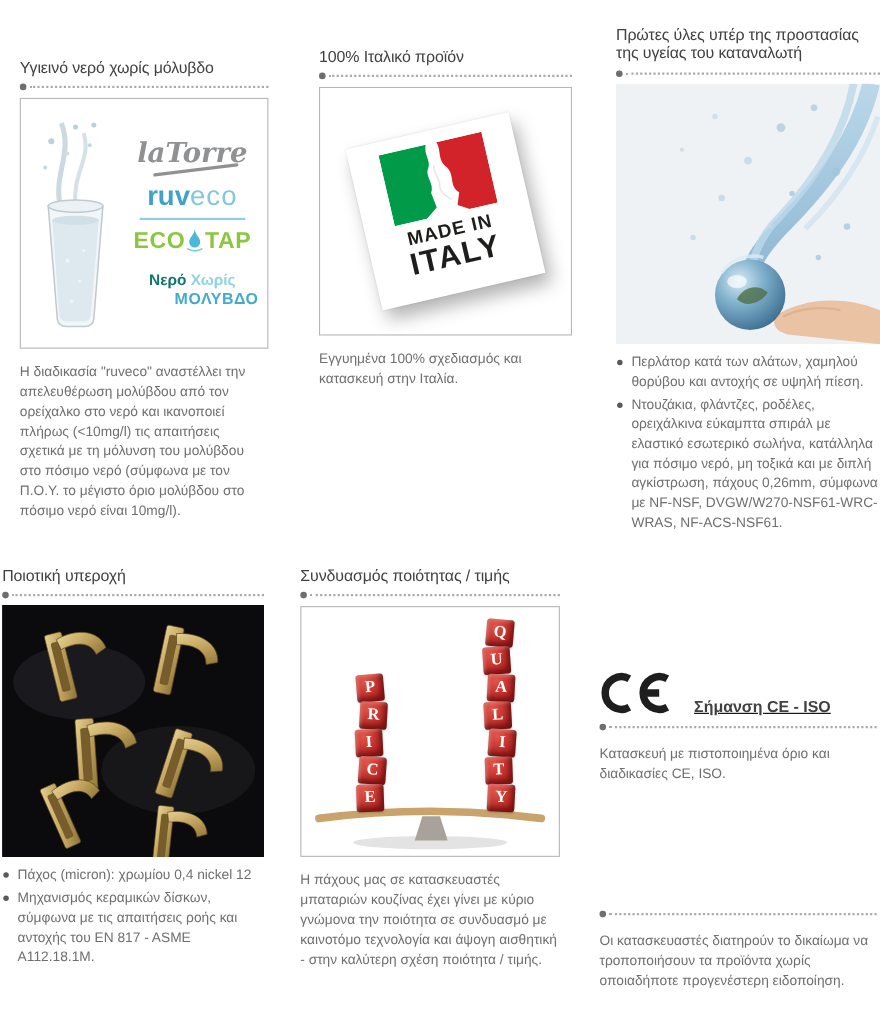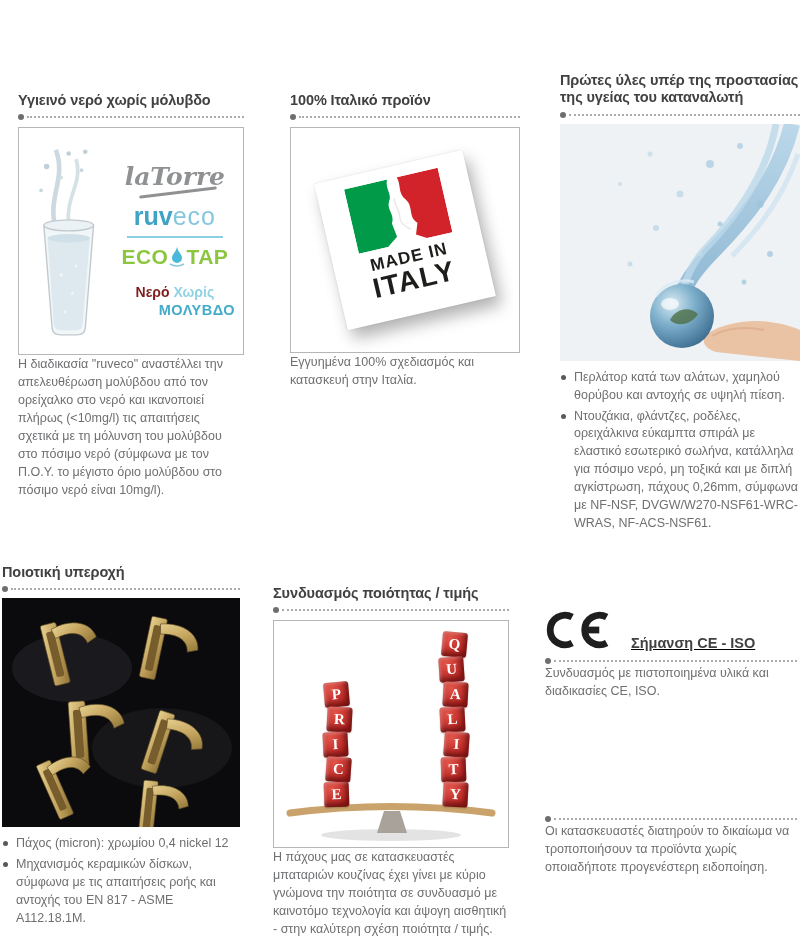--- a/index.html
+++ b/index.html
@@ -2,45 +2,45 @@
 <html><head>
 <meta charset="utf-8">
 <style>
   html,body{margin:0;padding:0;}
   body{
     width:800px;height:938px;background:#ffffff;position:relative;overflow:hidden;
     font-family:"Liberation Sans",sans-serif;
     -webkit-font-smoothing:antialiased;
   }
   .section{position:absolute;}
-  .h{font-size:14.5px;font-weight:bold;color:#414042;line-height:1.2;letter-spacing:-0.1px;margin-top:48px;}
+  .h{font-size:14.5px;font-weight:normal;color:#414042;line-height:1.2;letter-spacing:-0.1px;}
   .rule{display:flex;align-items:center;margin-top:5px;height:6px;}
   .rule .dot{width:6px;height:6px;border-radius:50%;background:#6d6e70;flex:0 0 auto;}
   .rule .dots{flex:1;border-top:2px dotted #a9abad;margin-left:3px;}
   .imgbox{border:1px solid #b4b6b8;background:#fff;margin-top:7px;position:relative;overflow:hidden;box-sizing:border-box;}
   .img-plain{margin-top:6px;position:relative;overflow:hidden;}
-  .body{font-size:12.5px;line-height:1.44;color:#6e6f71;margin-top:0;}
+  .body{font-size:12.5px;line-height:1.44;color:#6e6f71;margin-top:12px;}
   .cap{margin-top:8px;font-size:14px;color:#414042;font-weight:bold;}
   .cap .eco{font-weight:normal;color:#6e6f71;}
   ul.blist{list-style:none;margin:8px 0 0;padding:0;font-size:12.5px;line-height:1.43;color:#6e6f71;}
   ul.blist li{position:relative;padding-left:14px;margin-bottom:3px;}
   ul.blist li::before{content:"";position:absolute;left:1px;top:6px;width:5px;height:5px;border-radius:50%;background:#58595b;}
 
   
   .boxflex{display:flex;height:100%;}
   .logocol{flex:1;display:flex;flex-direction:column;align-items:center;justify-content:center;padding-right:8px;}
   .latorre{font-family:"DejaVu Serif",serif;font-style:italic;font-weight:bold;font-size:25px;color:#8f9193;line-height:1;}
   .latorre-swoosh{width:78px;height:3px;background:#8f9193;border-radius:2px;transform:rotate(-7deg);margin:2px 0 10px 6px;}
   .ruveco{font-size:25px;line-height:1;margin-bottom:7px;}
   .ruveco .ruv{font-weight:bold;color:#3fa3c5;}
   .ruveco .eco{font-weight:300;color:#84c7dd;letter-spacing:1px;}
   .tealline{width:96px;height:2px;background:#8ccfe0;margin-bottom:7px;}
   .ecotap{display:flex;align-items:flex-end;font-weight:800;font-size:21px;color:#8cc63f;letter-spacing:0.5px;line-height:1;margin-bottom:16px;}
   .nero{font-size:14px;font-weight:bold;line-height:1.35;}
-  .nero .g{color:#7f1d1d;}
+  .nero .g{color:#0f766e;}
   .nero .b{color:#8fd2e4;}
   .molyvdo{font-size:14.5px;font-weight:bold;color:#44abcb;letter-spacing:0.5px;padding-left:44px;}
 
   
   .stickerwrap{position:absolute;inset:0;display:flex;align-items:center;justify-content:center;}
   .sticker{width:152px;height:150px;background:#fff;transform:rotate(-13deg);
     box-shadow:4px 10px 16px rgba(0,0,0,0.30), 0 0 2px rgba(0,0,0,0.12);
     display:flex;flex-direction:column;align-items:center;padding-top:12px;box-sizing:border-box;}
   .madein{font-size:17px;font-weight:800;color:#1d1d1b;letter-spacing:1px;margin-top:6px;line-height:1;}
   .italy{font-size:28px;font-weight:800;color:#1d1d1b;letter-spacing:1.5px;line-height:1.05;}
@@ -53,21 +53,21 @@
     box-shadow:inset -3px -4px 5px rgba(0,0,0,0.35), inset 2px 2px 3px rgba(255,255,255,0.25), 0 1px 2px rgba(0,0,0,0.2);}
 
   
   .ce-row{display:flex;align-items:flex-end;text-decoration:underline;}
   .ce-label{font-size:14.5px;font-weight:bold;color:#414042;margin-left:12px;margin-bottom:2px;}
   .note-rule{margin-top:116px;}
 </style>
 </head>
 <body>
 
-<div class="section" style="left:18px;top:44px;width:226px;">
+<div class="section" style="left:18px;top:54px;width:226px;">
   <div class="h">Υγιεινό νερό χωρίς μόλυβδο</div>
   <div class="rule">
       <span class="dot"></span>
       <span class="dots"></span>
     </div>
   <div class="imgbox" style="height:228px;">
     <div class="boxflex">
       <svg width="104" height="226" viewBox="0 0 104 226">
         <path d="M40,100 C30,66 52,46 40,14" stroke="#c3d2da" stroke-width="5" fill="none" opacity="0.85"></path>
         <path d="M54,96 C50,64 70,50 62,24" stroke="#ccd9e0" stroke-width="4" fill="none" opacity="0.8"></path>
@@ -208,21 +208,21 @@
       <use href="#fp" transform="translate(34,168) rotate(-24) scale(0.95)"></use>
       <use href="#fp" transform="translate(142,182) rotate(6) scale(0.9)"></use>
     </svg>
   </div>
   <ul class="blist">
     <li>Πάχος (micron): χρωμίου 0,4 nickel 12</li>
     <li>Μηχανισμός κεραμικών δίσκων, σύμφωνα με τις απαιτήσεις ροής και αντοχής του EN 817 - ASME A112.18.1M.</li>
   </ul>
 </div>
 
-<div class="section" style="left:273px;top:537px;width:236px;">
+<div class="section" style="left:273px;top:516px;width:236px;">
   <div class="h">Συνδυασμός ποιότητας / τιμής</div>
   <div class="rule">
       <span class="dot"></span>
       <span class="dots"></span>
     </div>
   <div class="imgbox" style="height:228px;">
     <svg width="234" height="226" viewBox="0 0 234 226" style="position:absolute;left:0;top:0;">
       <ellipse cx="117" cy="214" rx="70" ry="6" fill="#e3e3e3"></ellipse>
       <path d="M16,192 Q117,179 218,192" stroke="#c9a36b" stroke-width="7" fill="none" stroke-linecap="round"></path>
       <polygon points="103,212 133,212 126,190 110,190" fill="#a8a29a"></polygon>
@@ -249,19 +249,19 @@
       <path d="M44 9 A 24 24 0 1 0 44 51" stroke="#1e1e1e" stroke-width="11" fill="none"></path>
       <path d="M100 9 A 24 24 0 1 0 100 51" stroke="#1e1e1e" stroke-width="11" fill="none"></path>
       <path d="M64 30 H 88" stroke="#1e1e1e" stroke-width="11" fill="none"></path>
     </svg>
     <div class="ce-label">Σήμανση CE - ISO</div>
   </div>
   <div class="rule">
       <span class="dot"></span>
       <span class="dots"></span>
     </div>
-  <div class="body">Συνδυασμός με πιστοποιημένα υλικά και διαδικασίες CE, ISO.</div>
+  <div class="body">Κατασκευή με πιστοποιημένα όριο και διαδικασίες CE, ISO.</div>
   <div class="rule note-rule">
       <span class="dot"></span>
       <span class="dots"></span>
     </div>
   <div class="body">Οι κατασκευαστές διατηρούν το δικαίωμα να τροποποιήσουν τα προϊόντα χωρίς οποιαδήποτε προγενέστερη ειδοποίηση.</div>
 </div>
 
 </body></html>

